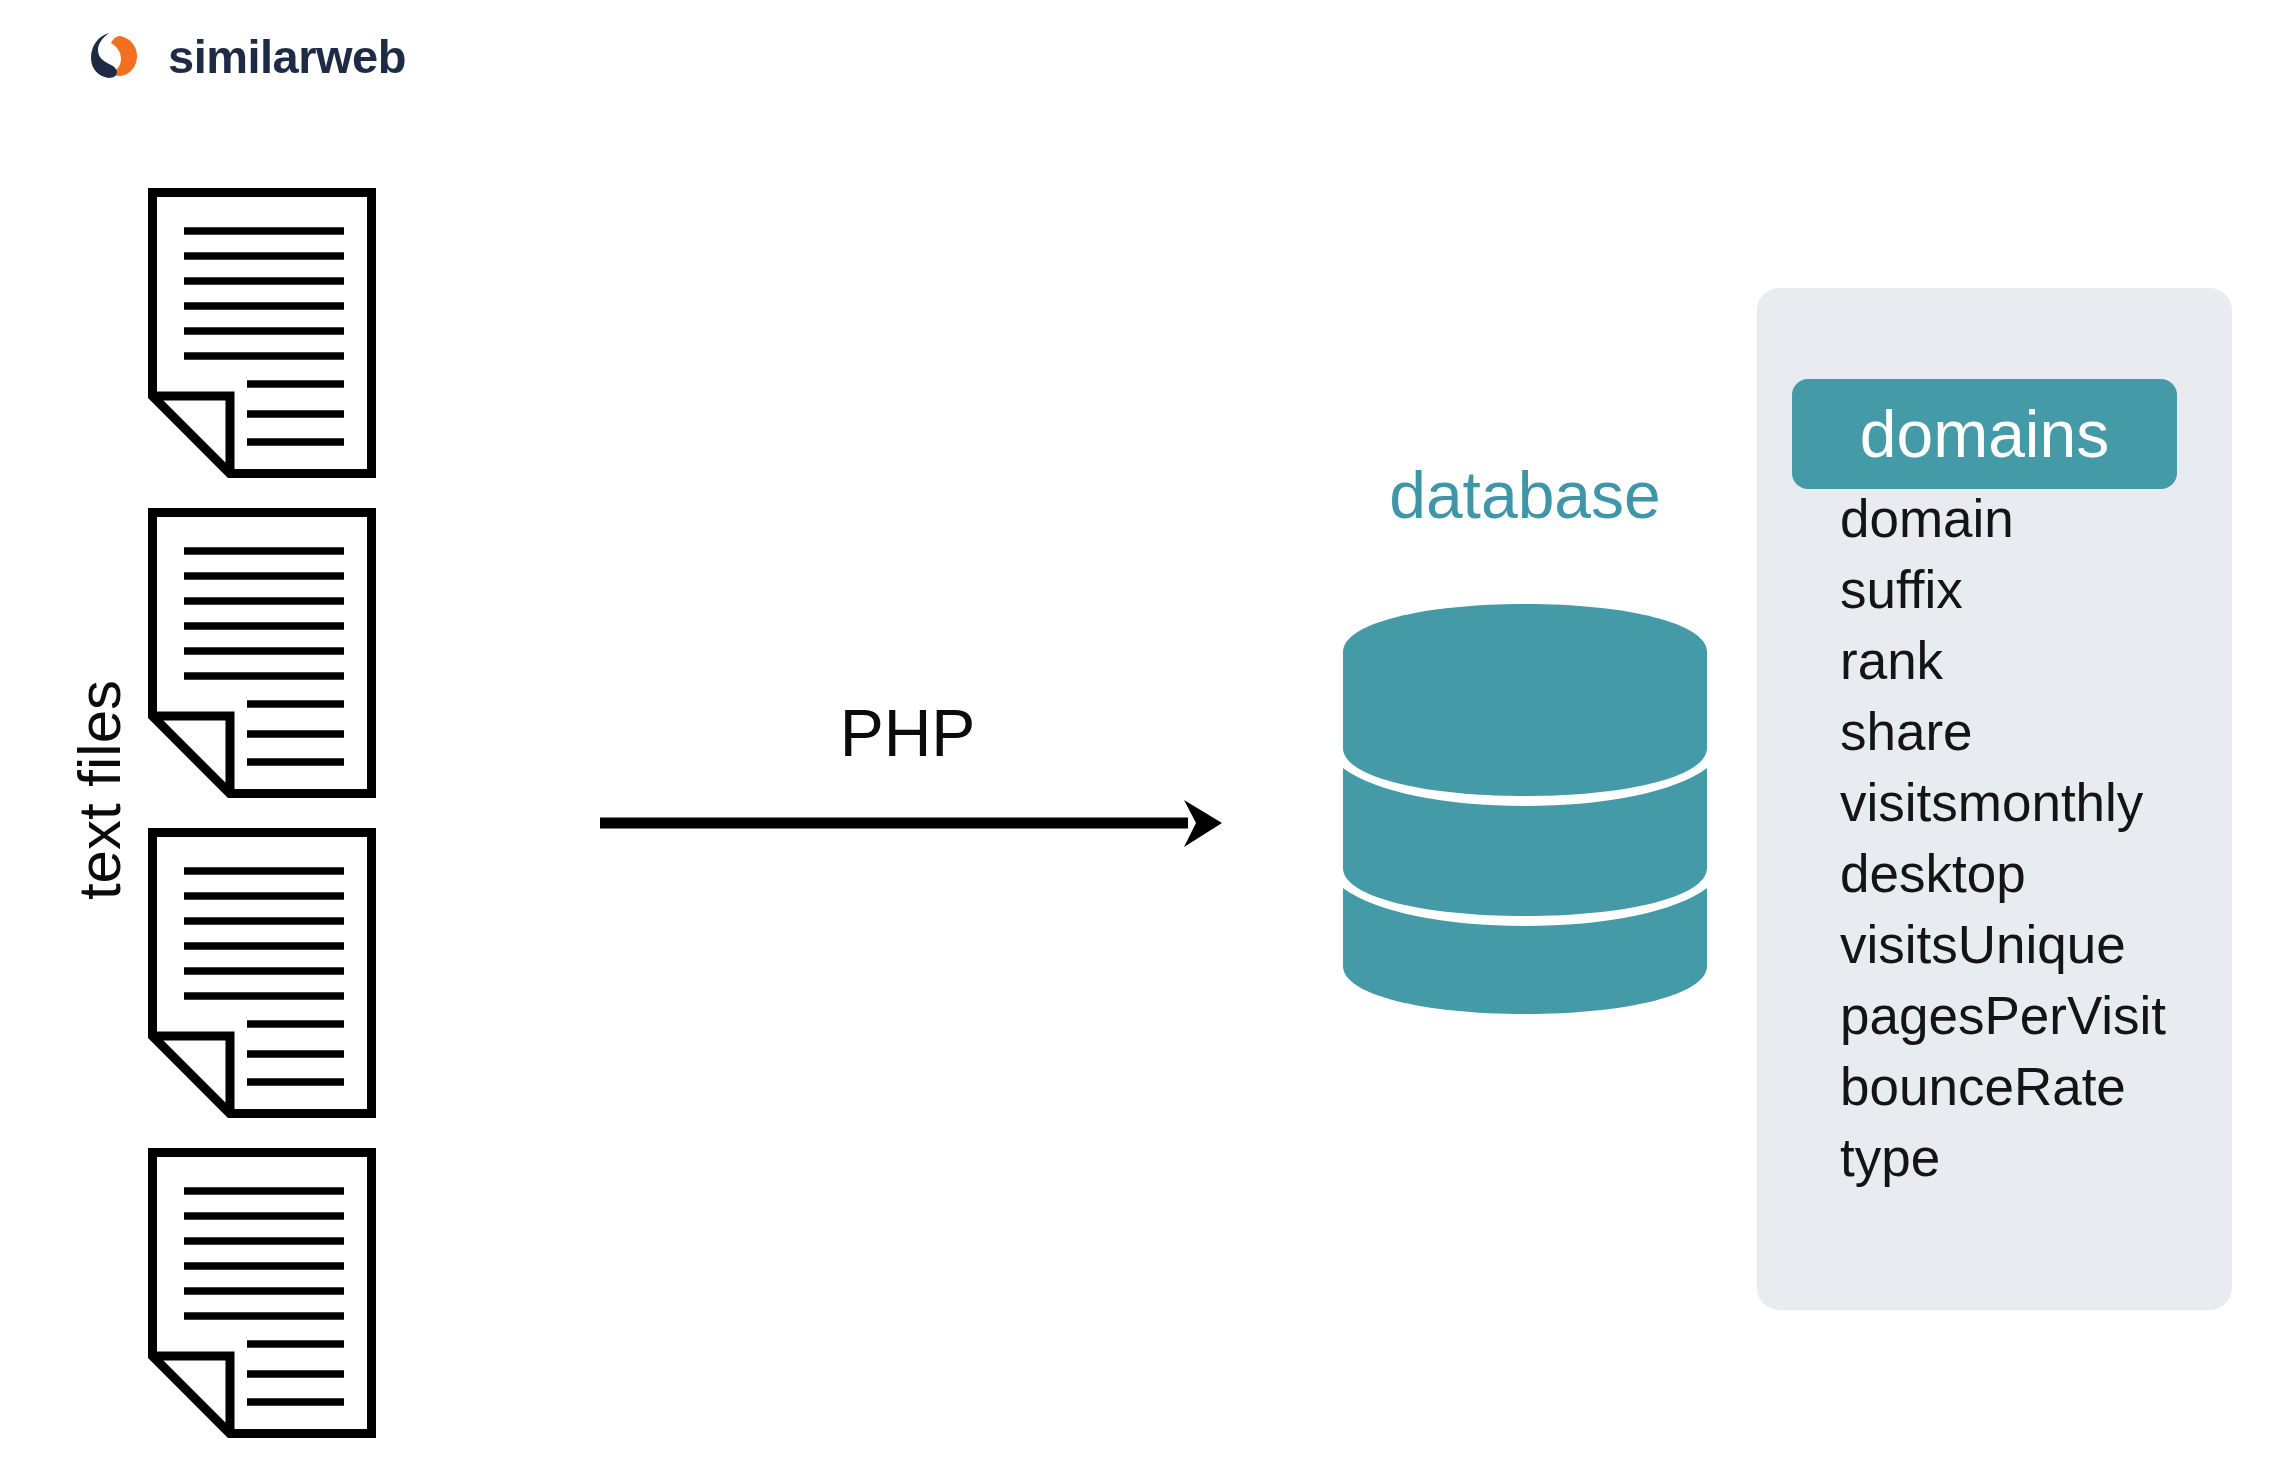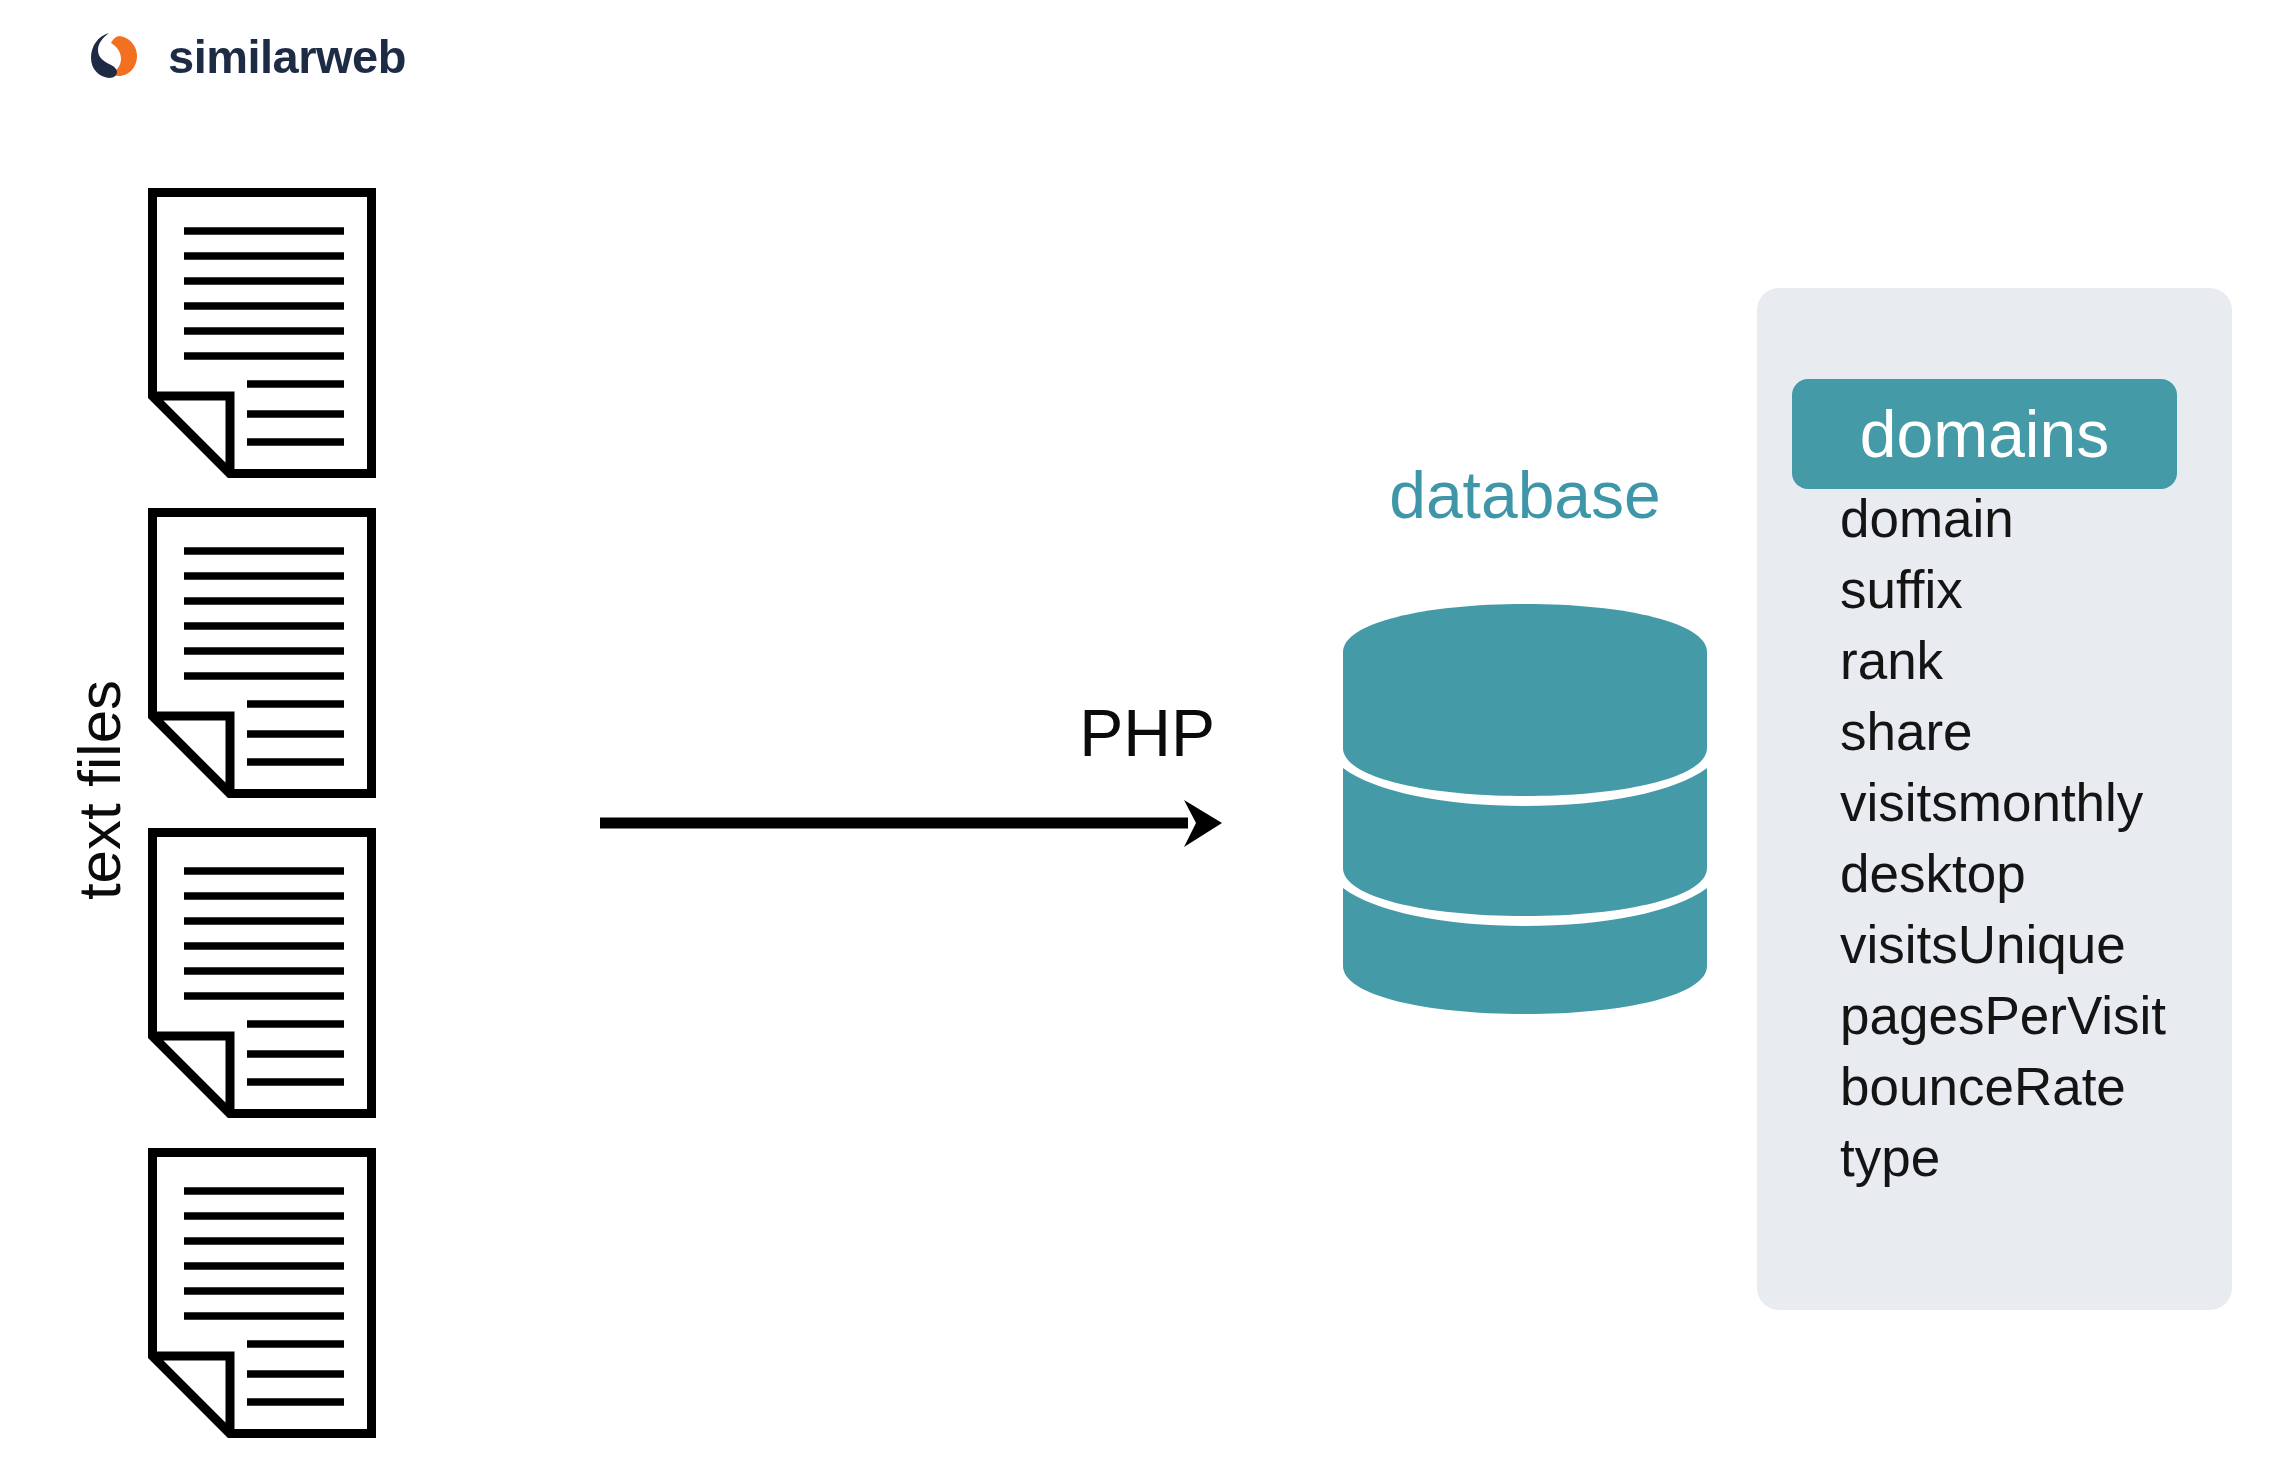--- a/index.html
+++ b/index.html
@@ -62,21 +62,21 @@
     height: 290px;
     margin-bottom: 30px;
   }
 
   
   #php-label {
     position: absolute;
     left: 600px;
     top: 700px;
     width: 615px;
-    text-align: right;
+    text-align: center;
     font-size: 66px;
     color: #0B0B0B;
     line-height: 1;
   }
   #php-arrow {
     position: absolute;
     left: 596px;
     top: 790px;
     width: 640px;
     height: 70px;

